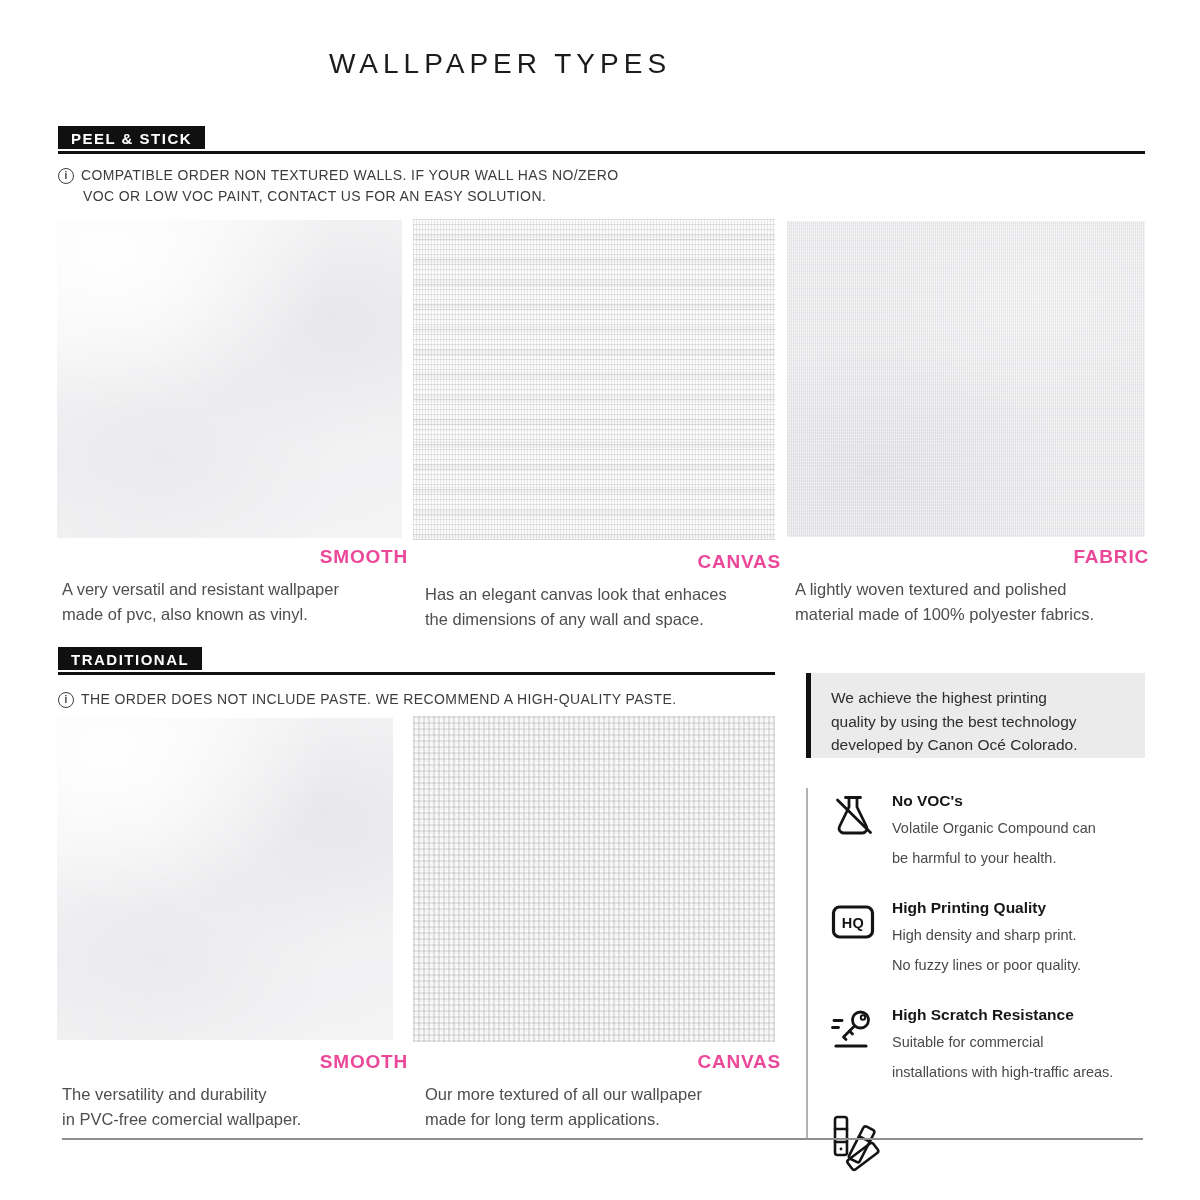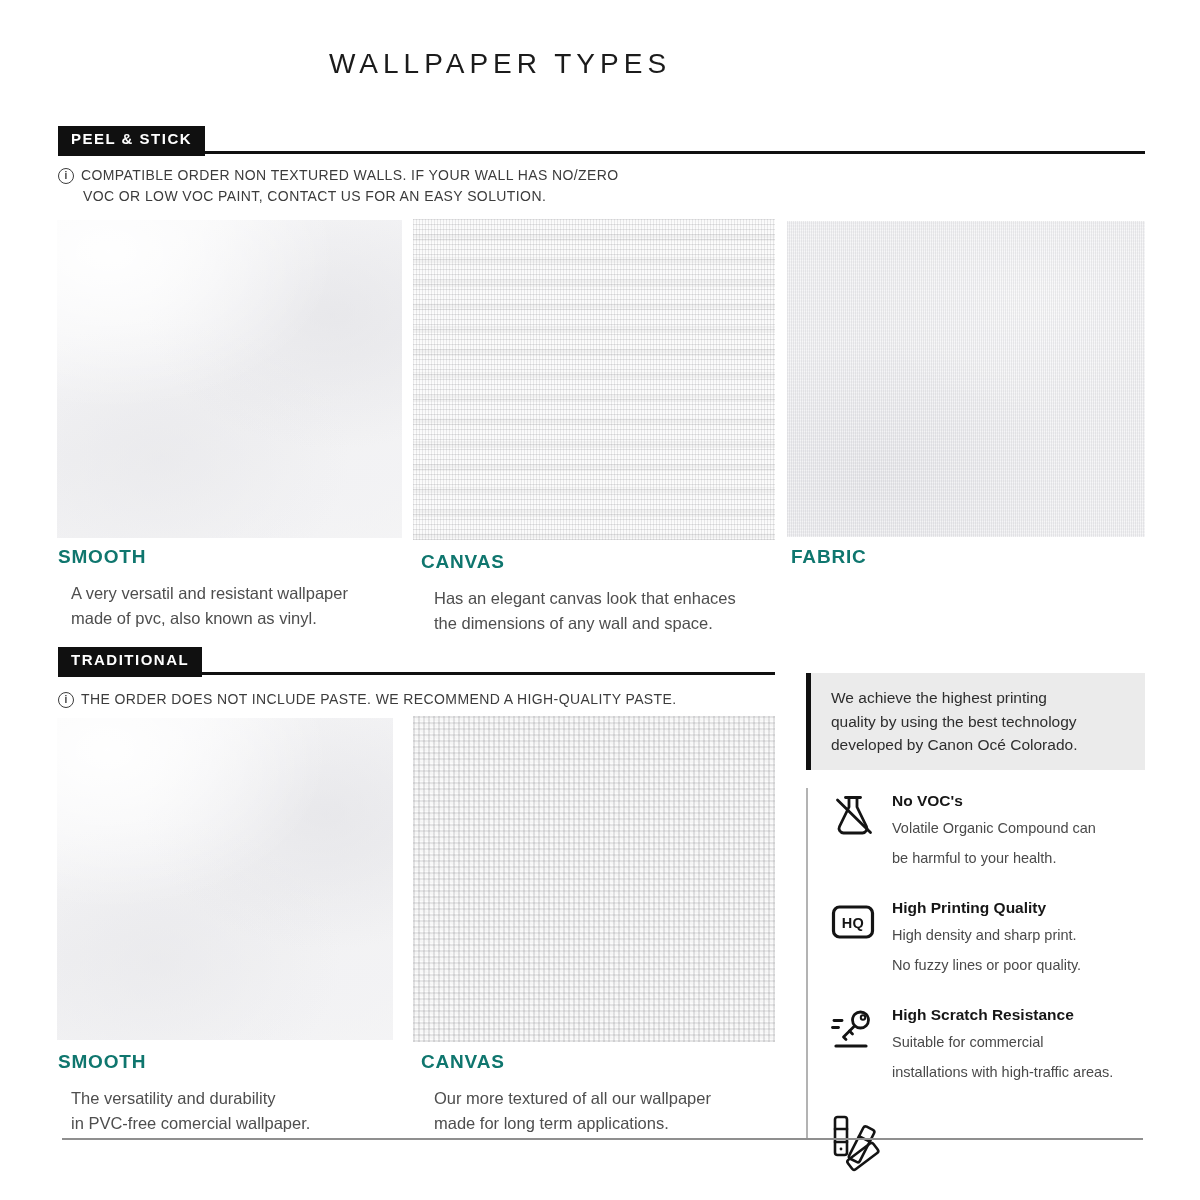--- a/index.html
+++ b/index.html
@@ -7,21 +7,21 @@
     position:relative;width:1200px;height:1200px;background:#ffffff;
     font-family:"Liberation Sans",sans-serif;color:#1d1d1d;overflow:hidden;margin:0 auto;
   }
   .page-title{
     position:absolute;left:0;top:48px;width:1000px;text-align:center;
     font-size:28px;font-weight:500;letter-spacing:5px;color:#1b1b1b;
   }
   .section-label{
     position:absolute;background:#101010;color:#ffffff;
     font-size:15px;font-weight:700;letter-spacing:1.5px;
-    padding:4px 13px 8px 13px;line-height:18px;z-index:2;
+    padding:4px 13px 1px 13px;line-height:18px;z-index:2;
   }
   .label-peel{left:58px;top:126px;}
   .label-trad{left:58px;top:647px;}
   .rule{position:absolute;background:#101010;height:2.5px;}
   .rule-peel{left:58px;top:151px;width:1087px;}
   .rule-trad{left:58px;top:672px;width:717px;}
   .note{position:absolute;display:flex;gap:7px;font-size:14px;letter-spacing:0.4px;color:#3c3c3c;line-height:21px;}
   .note-peel{left:58px;top:165px;}
   .note-trad{left:58px;top:689px;}
   .info-icon{
@@ -62,32 +62,32 @@
       repeating-linear-gradient(0deg, rgba(110,110,116,.13) 0 2px, rgba(255,255,255,.55) 2px 3px, rgba(0,0,0,0) 3px 6px),
       repeating-linear-gradient(45deg, rgba(255,255,255,.3) 0 3px, rgba(0,0,0,0) 3px 6px);
   }
   .sw-r1-1{left:57px;top:220px;width:345px;height:318px;}
   .sw-r1-2{left:413px;top:219px;width:362px;height:321px;}
   .sw-r1-3{left:787px;top:221px;width:358px;height:316px;}
   .sw-r2-1{left:57px;top:718px;width:336px;height:322px;}
   .sw-r2-2{left:413px;top:716px;width:362px;height:326px;}
   .caption{position:absolute;}
   .caption h3{
-    margin:0 0 9px 0;font-size:19px;font-weight:700;letter-spacing:0.8px;color:#0f766e;
-  }
-  .caption p{margin:13px;font-size:16.5px;line-height:25px;color:#4e4e4e;}
+    margin:0 0 9px 0;font-size:19px;font-weight:700;letter-spacing:0.8px;color:#ec4899;text-align:right;
+  }
+  .caption p{margin:4px;font-size:16.5px;line-height:25px;color:#4e4e4e;}
   .cap-r1-1{left:58px;top:546px;width:350px;}
   .cap-r1-2{left:421px;top:551px;width:360px;}
   .cap-r1-3{left:791px;top:546px;width:358px;}
   .cap-r2-1{left:58px;top:1051px;width:350px;}
   .cap-r2-2{left:421px;top:1051px;width:360px;}
   .quote-box{
     position:absolute;left:806px;top:673px;width:339px;box-sizing:border-box;
     background:#ebebeb;border-left:5px solid #101010;
-    padding:13px 16px 13px 20px;
+    padding:13px 16px 1px 20px;
     font-size:15.5px;line-height:23.5px;color:#2e2e2e;
   }
   .features-line{position:absolute;left:806px;top:788px;width:1.5px;height:352px;background:#b3b3b3;}
   .features{position:absolute;left:829px;top:791px;width:322px;display:flex;flex-direction:column;gap:25px;}
   .feature{display:flex;gap:15px;}
   .feature-icon{width:48px;height:48px;flex:none;text-align:center;}
   .feature-icon svg{overflow:visible;display:block;}
   .feature-text{padding-top:1px;}
   .feature-title{font-size:15.5px;font-weight:700;color:#161616;margin:0 0 3px 0;}
   .feature-desc{font-size:14.5px;line-height:30px;color:#4a4a4a;}
@@ -118,20 +118,21 @@
   <div class="caption cap-r1-1">
     <h3>SMOOTH</h3>
     <p>A very versatil and resistant wallpaper<br>made of pvc, also known as vinyl.</p>
   </div>
   <div class="caption cap-r1-2">
     <h3>CANVAS</h3>
     <p>Has an elegant canvas look that enhaces<br>the dimensions of any wall and space.</p>
   </div>
   <div class="caption cap-r1-3">
     <h3>FABRIC</h3>
+    <p>A lightly woven textured and polished<br>material made of 100% polyester fabrics.</p>
   </div>
 
   <div class="rule rule-trad"></div>
   <div class="section-label label-trad">TRADITIONAL</div>
 
   <div class="note note-trad">
     <span class="info-icon">i</span>
     <div>THE ORDER DOES NOT INCLUDE PASTE. WE RECOMMEND A HIGH-QUALITY PASTE.</div>
   </div>
 

